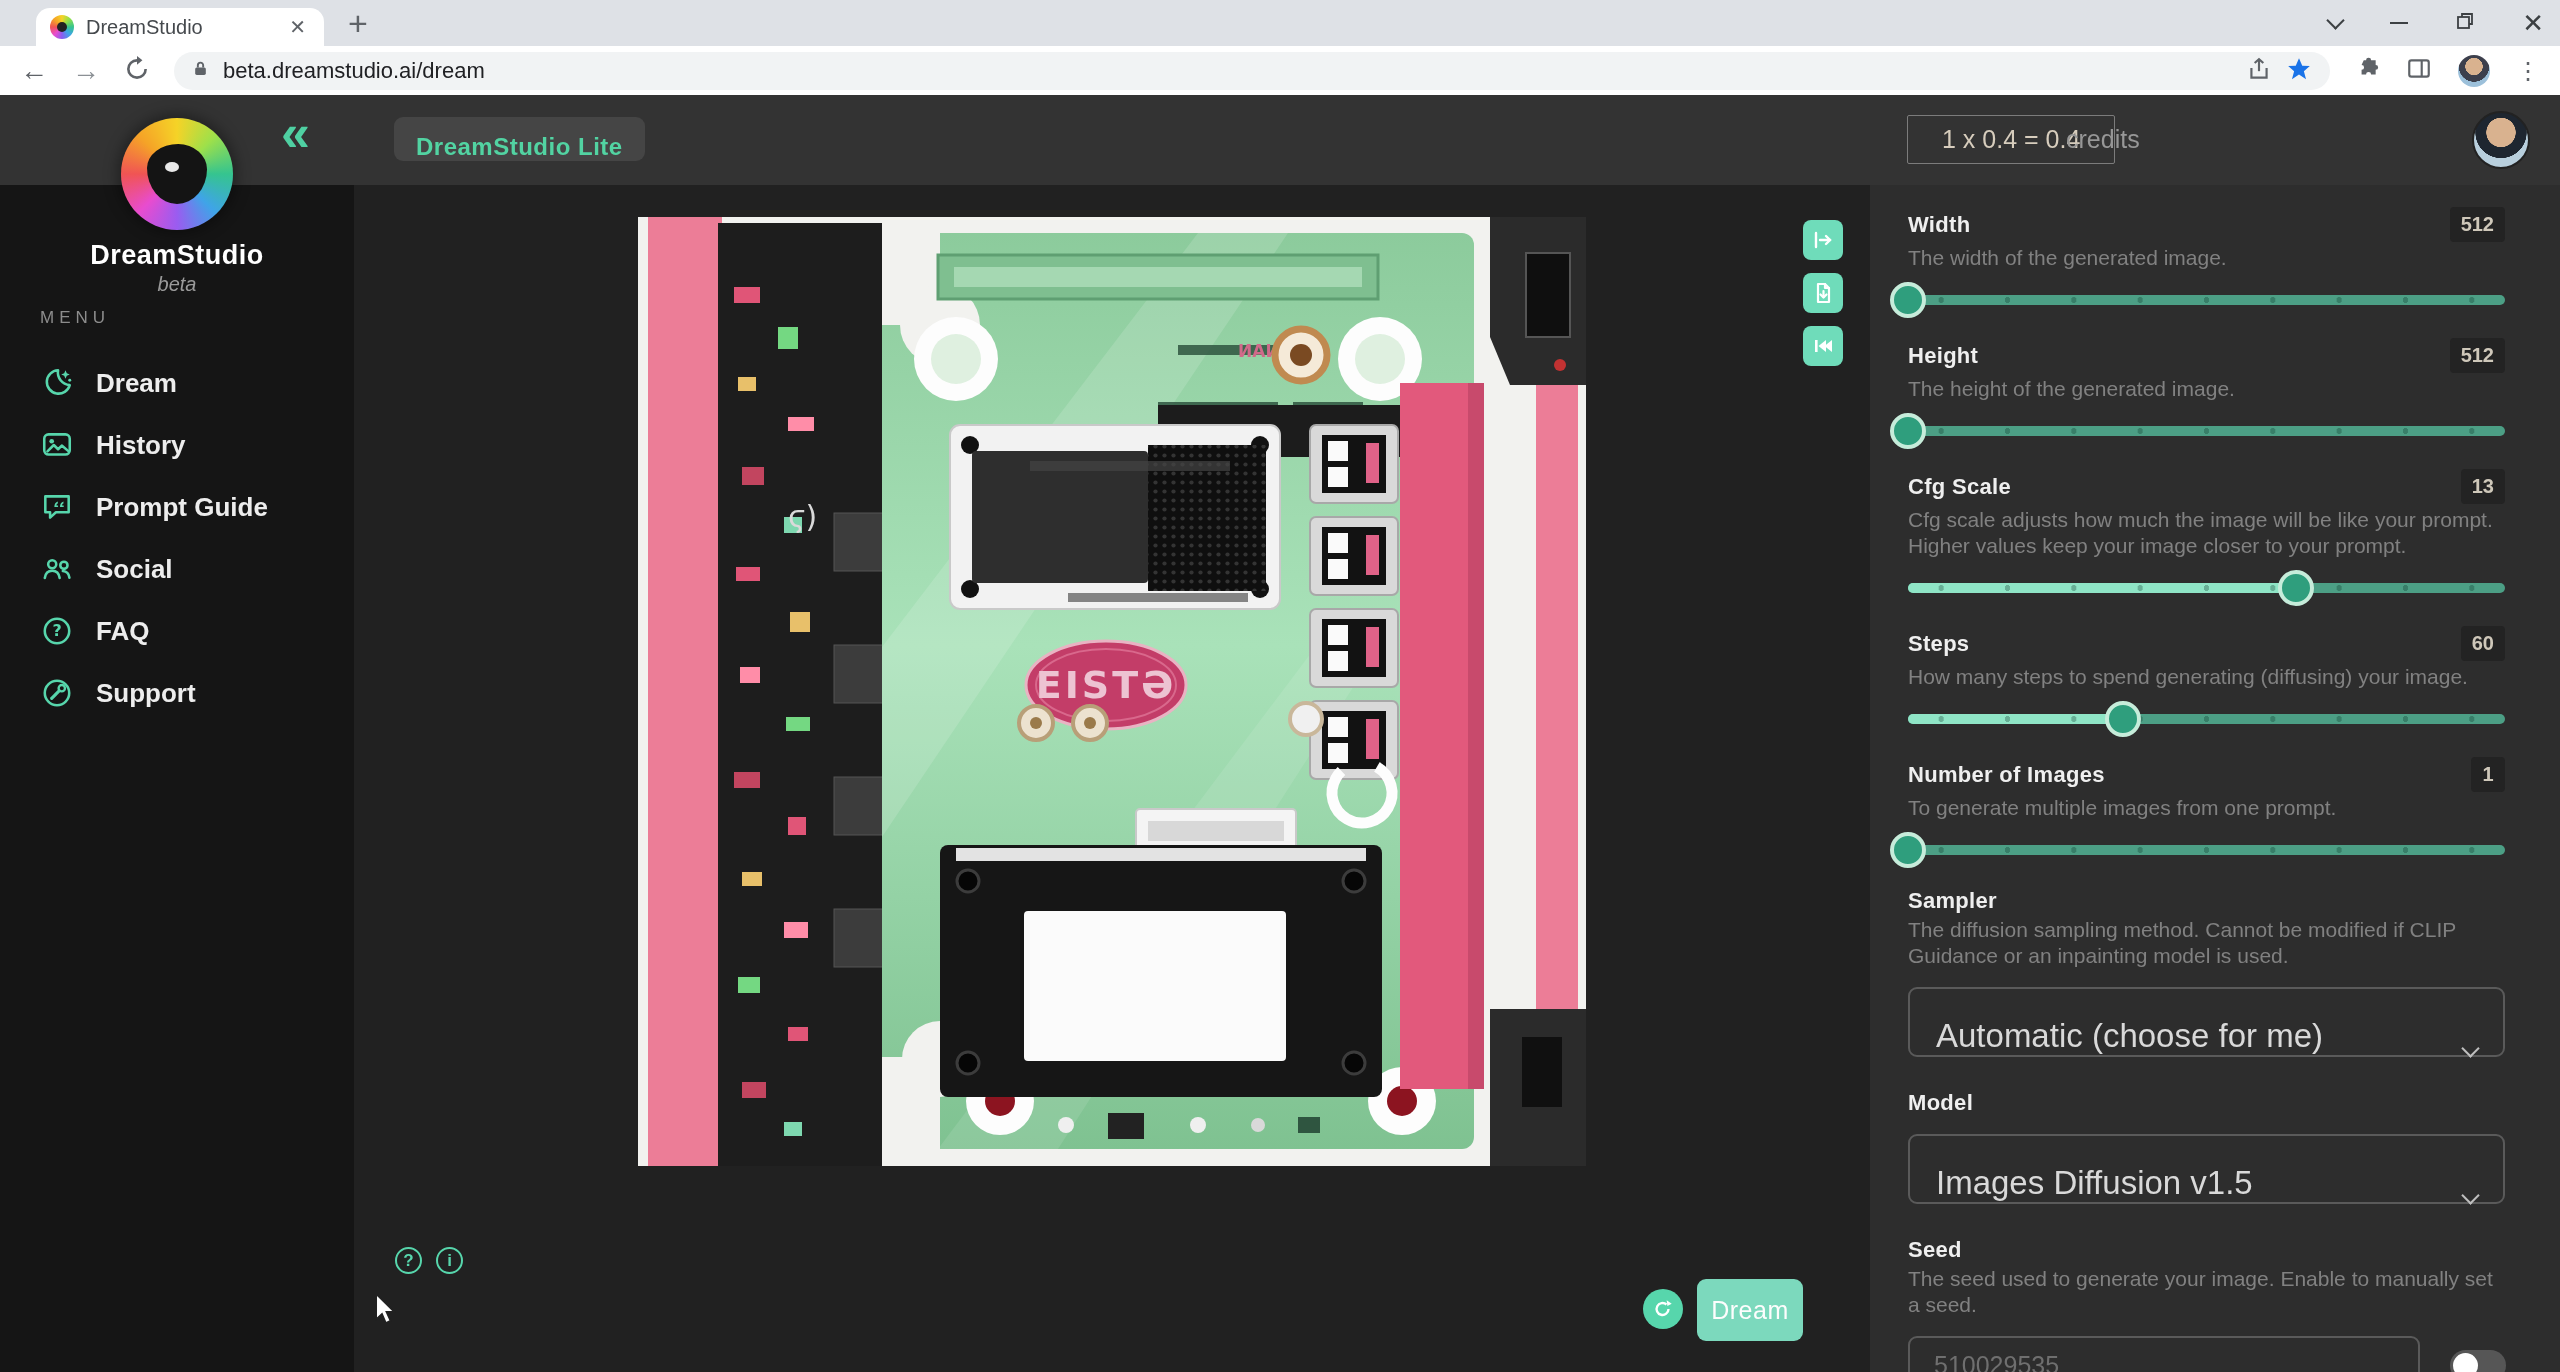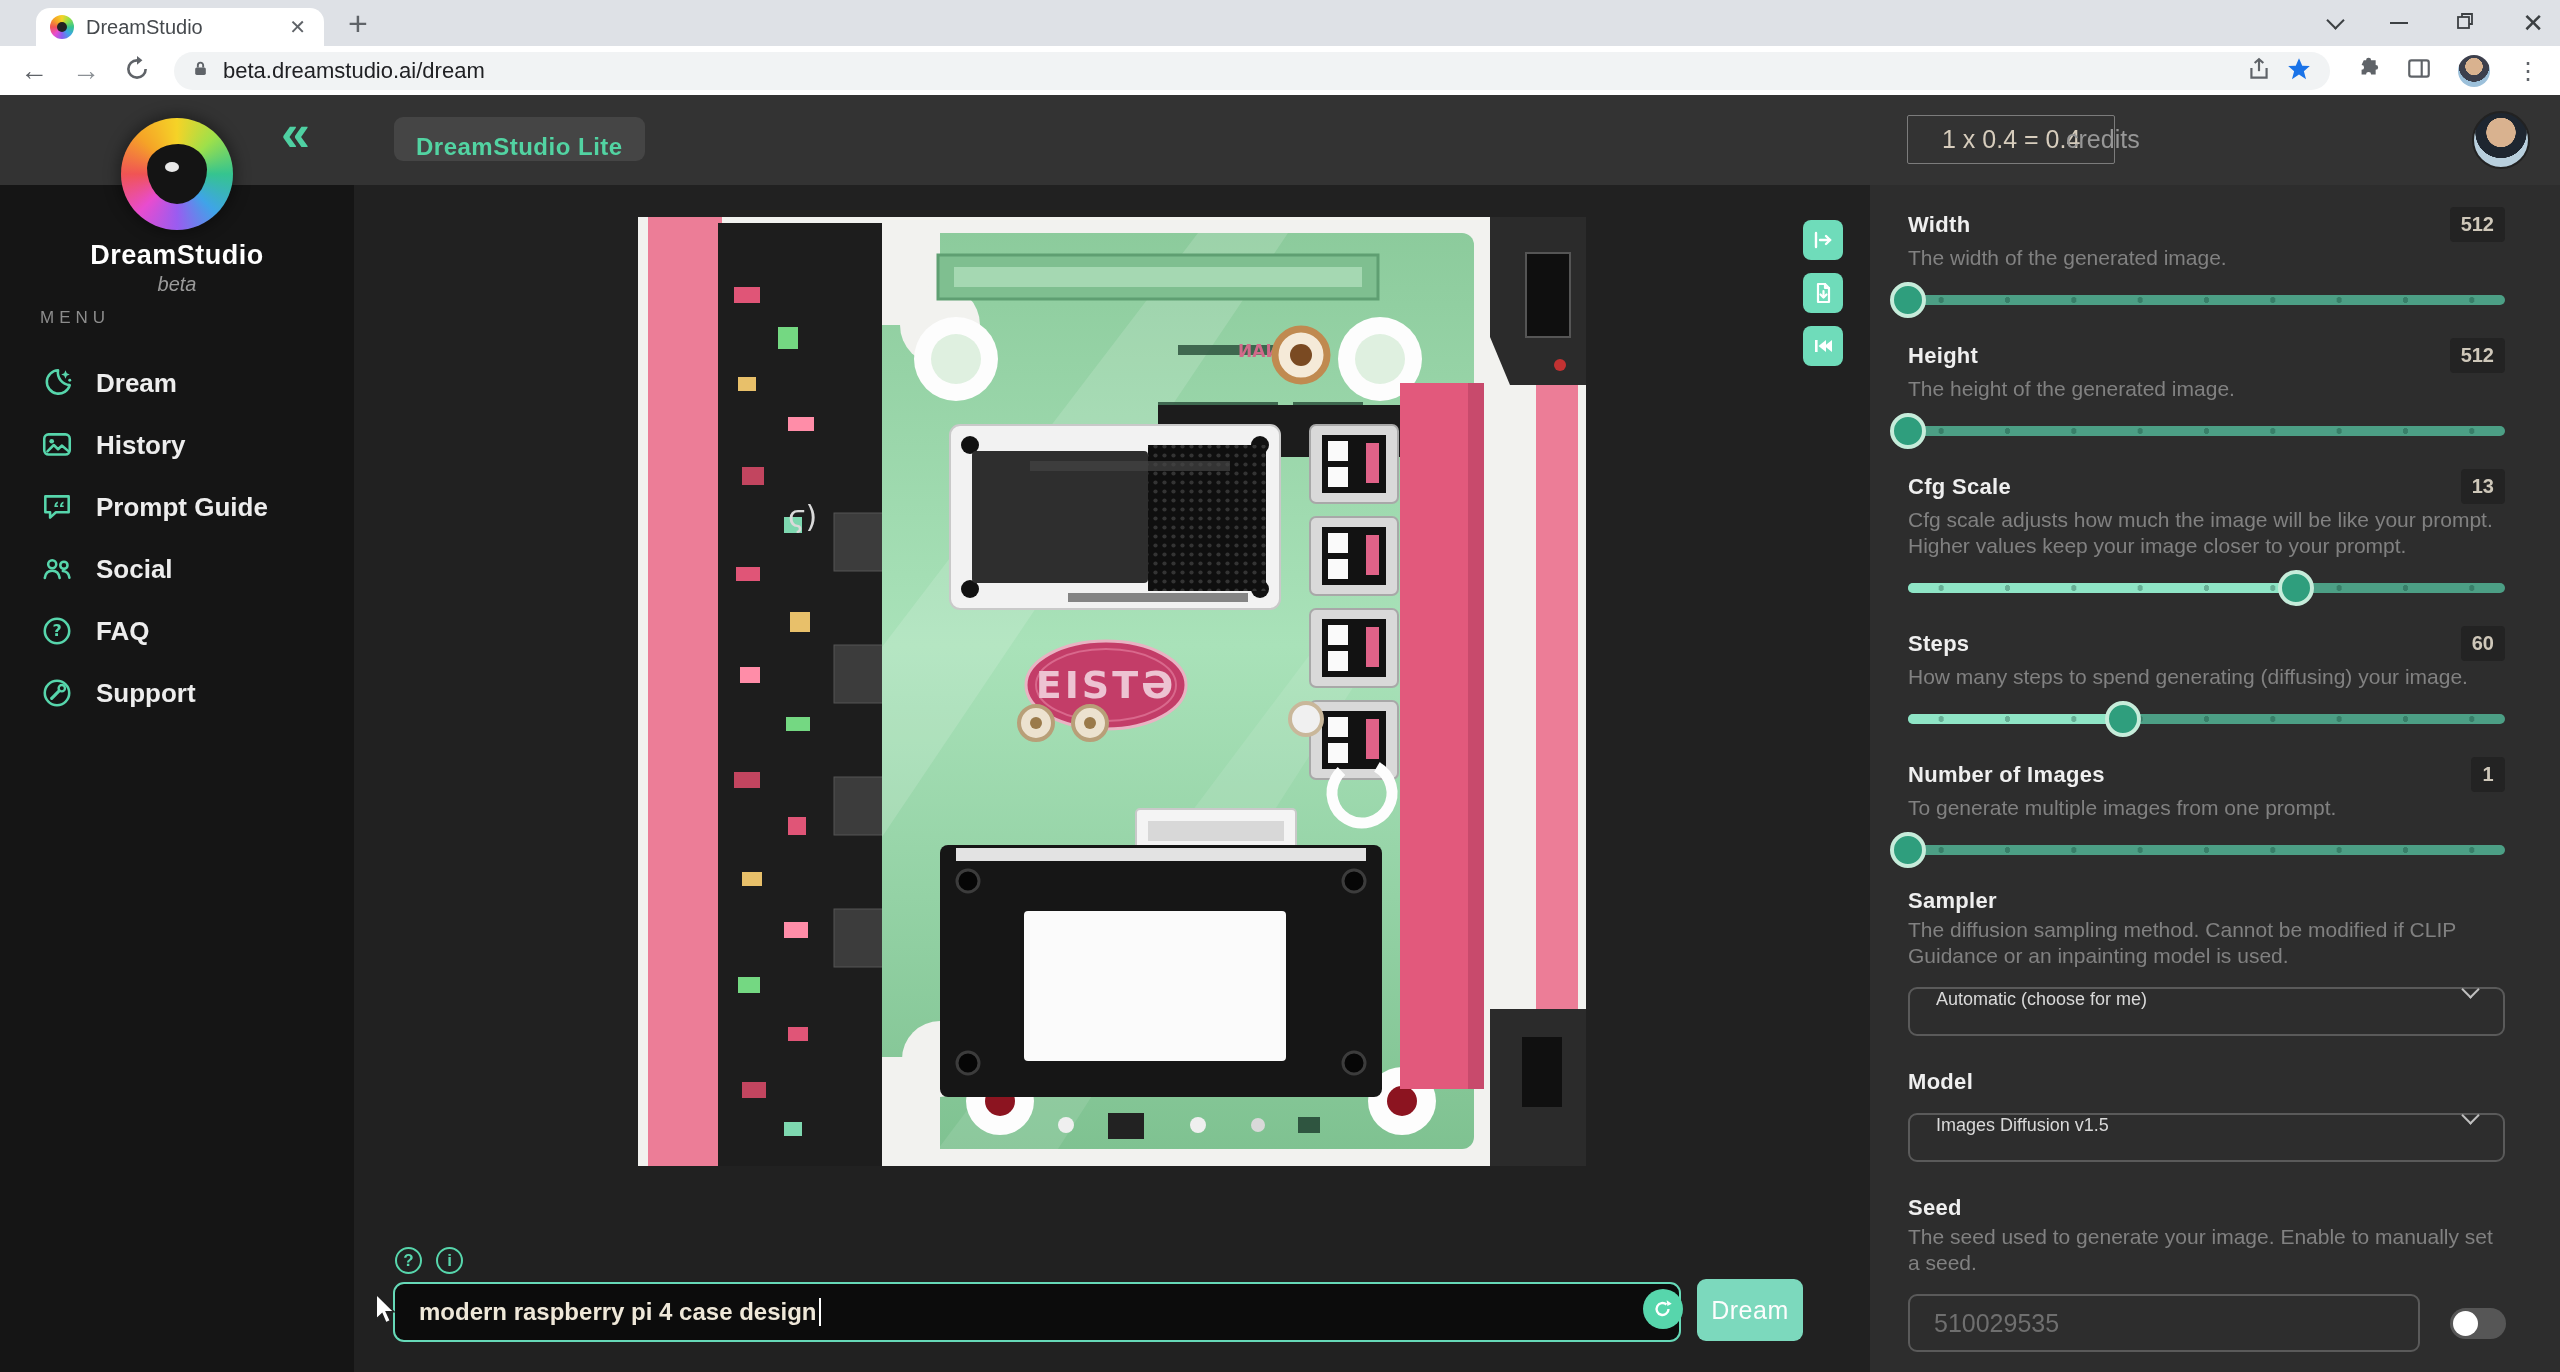--- a/index.html
+++ b/index.html
@@ -89,22 +89,22 @@
   .val-badge{background:#232323;color:#cfc8ba;font-size:20px;font-weight:bold;
     padding:6px 11px;border-radius:4px;min-width:34px;text-align:center}
   .sec-desc{margin-top:3px;font-size:21px;line-height:26px;color:#818181}
   .slider{position:relative;height:10px;border-radius:5px;background:#4c9f85;margin-top:24px}
   .slider::after{content:"";position:absolute;inset:0;border-radius:5px;
     background-image:radial-gradient(circle 3px at center,rgba(10,50,38,.30) 98%,transparent 100%);
     background-size:calc(100%/9) 100%}
   .slider .fill{position:absolute;left:0;top:0;bottom:0;width:var(--pct,0%);background:#8fe5c6;border-radius:5px}
   .slider .handle{position:absolute;top:50%;left:var(--pct,0%);transform:translate(-50%,-50%);
     width:36px;height:36px;border-radius:50%;background:#2f9e7d;border:4px solid #c6ecda;z-index:2}
-  .dropdown{margin-top:18px;height:49px;border:2px solid #5a5a5a;border-radius:9px;display:flex;
-    align-items:flex-start;justify-content:space-between;padding:0 26px;color:#d9d9d9;font-size:18px}
+  .dropdown{margin-top:18px;height:70px;border:2px solid #5a5a5a;border-radius:9px;display:flex;
+    align-items:flex-end;justify-content:space-between;padding:0 26px;color:#d9d9d9;font-size:33px}
   .dd-chev{width:13px;height:13px;border-right:2.5px solid #bfbfbf;border-bottom:2.5px solid #bfbfbf;
     transform:rotate(45deg);margin-top:-6px}
   .seed-row{display:flex;align-items:center;margin-top:18px;gap:30px}
   .seed-input{flex:0 0 512px;height:58px;background:transparent;border:2px solid #5a5a5a;border-radius:9px;
     padding:0 24px;font-size:25px;color:#bfbfbf;font-family:inherit}
   .seed-input::placeholder{color:#6f6f6f}
   .toggle{width:56px;height:31px;border-radius:16px;position:relative;flex:0 0 auto}
   .toggle .knob{position:absolute;top:3px;width:25px;height:25px;border-radius:50%;background:#fff}
   .toggle.off{background:#565656}.toggle.off .knob{left:3px}
 </style>
@@ -429,24 +429,20 @@
           <polygon points="21,6 13.5,12 21,18" fill="#fff"></polygon>
         </svg>
       </div>
     </div>
 
     <div class="help-row">
       <div class="circle-ico">?</div>
       <div class="circle-ico">i</div>
     </div>
 
-    <div class="prompt-input" role="textbox">
-      <span>modern raspberry pi 4 case design</span>
-      <span class="caret"></span>
-    </div>
     <div class="prompt-refresh">
       <svg width="22" height="22" viewBox="0 0 24 24">
         <path d="M18 12a6.5 6.5 0 1 1-2.2-4.9" fill="none" stroke="#fff" stroke-width="2.6"></path>
         <polygon points="16,2.5 16.8,8.6 21.5,6.2" fill="#fff"></polygon>
       </svg>
     </div>
     <button class="dream-btn">Dream</button>
 
     <div class="cursor">
       <svg width="28" height="32" viewBox="0 0 13 15">

